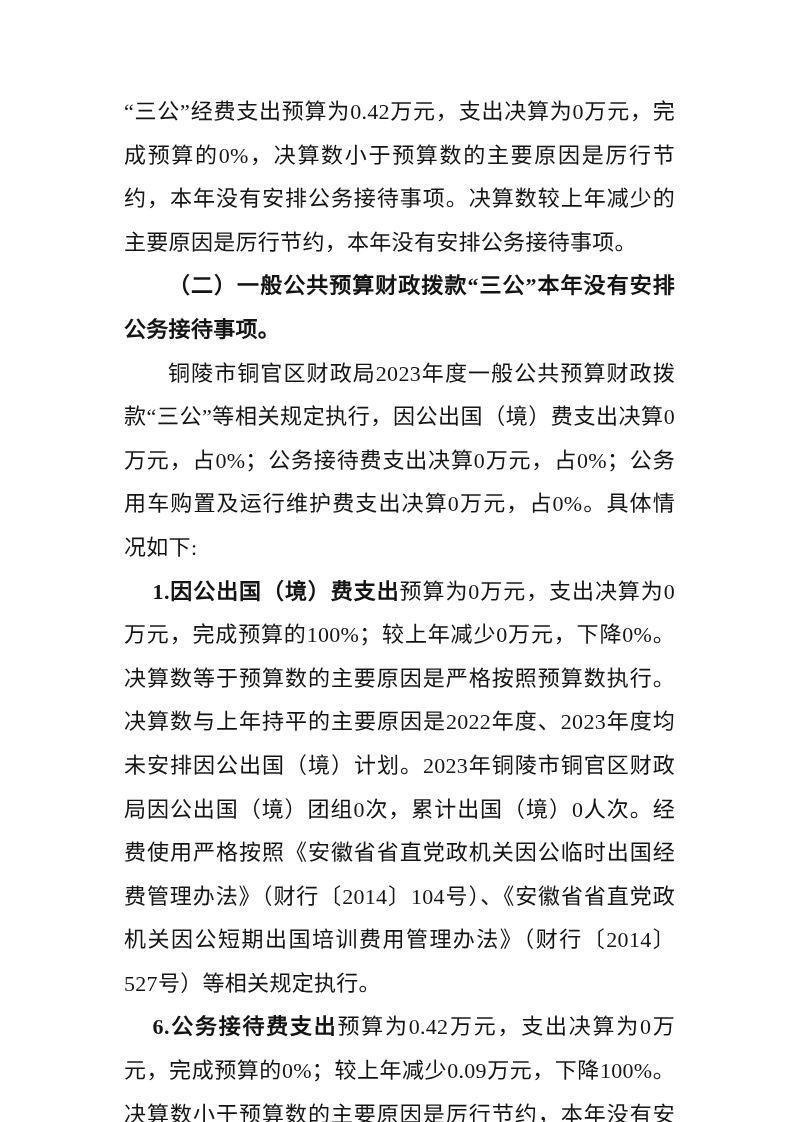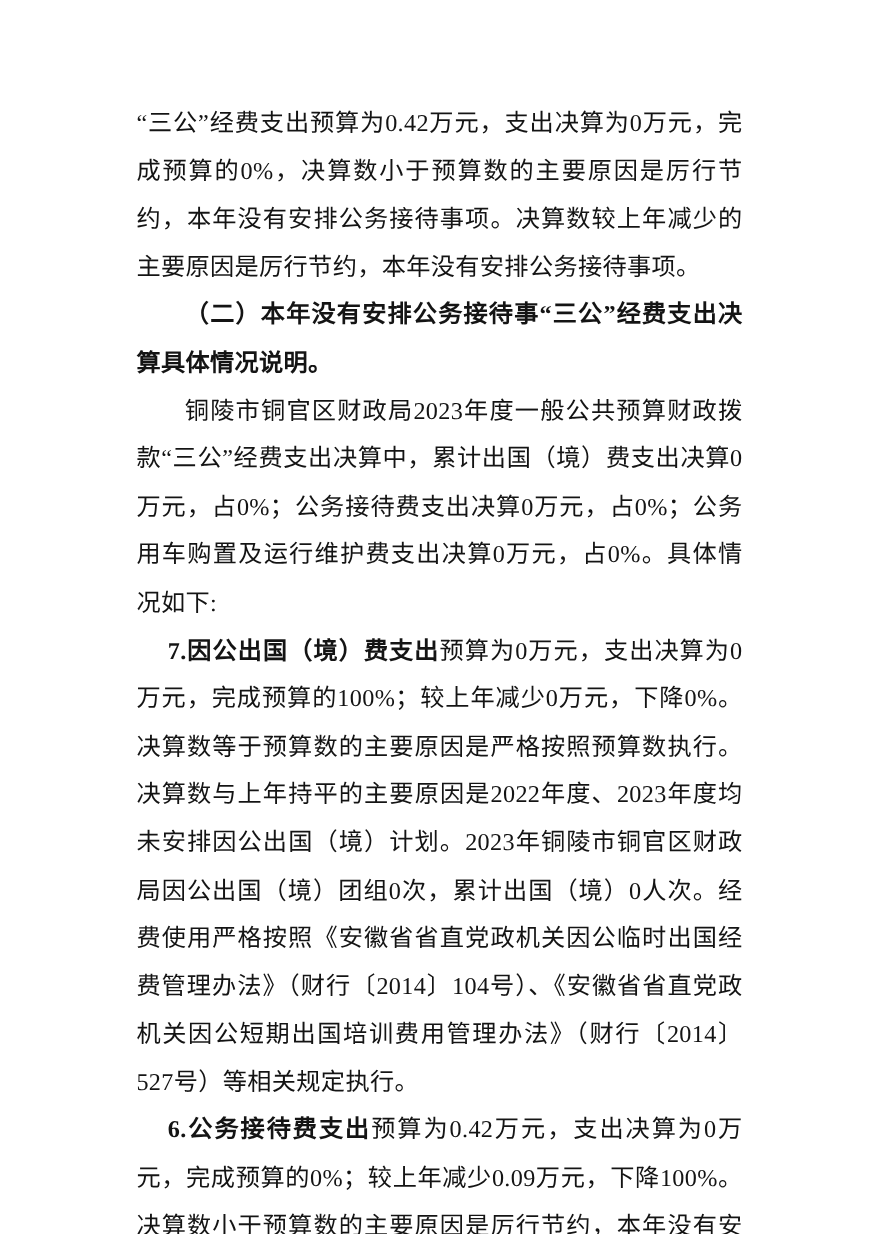--- a/index.html
+++ b/index.html
@@ -40,21 +40,21 @@
     font-weight: bold;
   }
 </style>
 </head>
 <body>
 
 <div class="page">
 
   <p class="para">“三公”经费支出预算为0.42万元，支出决算为0万元，完成预算的0%，决算数小于预算数的主要原因是厉行节约，本年没有安排公务接待事项。决算数较上年减少的主要原因是厉行节约，本年没有安排公务接待事项。</p>
 
-  <p class="para first-line-indent section-heading">（二）本年没有安排公务接待事“三公”经费支出决算具体情况说明。</p>
+  <p class="para first-line-indent section-heading">（二）一般公共预算财政拨款“三公”本年没有安排公务接待事项。</p>
 
-  <p class="para first-line-indent">铜陵市铜官区财政局2023年度一般公共预算财政拨款“三公”经费支出决算中，累计出国（境）费支出决算0万元，占0%；公务接待费支出决算0万元，占0%；公务用车购置及运行维护费支出决算0万元，占0%。具体情况如下:</p>
+  <p class="para first-line-indent">铜陵市铜官区财政局2023年度一般公共预算财政拨款“三公”等相关规定执行，因公出国（境）费支出决算0万元，占0%；公务接待费支出决算0万元，占0%；公务用车购置及运行维护费支出决算0万元，占0%。具体情况如下:</p>
 
-  <p class="para numbered-indent"><b class="lead-bold">7.因公出国（境）费支出</b><span>预算为0万元，支出决算为0万元，完成预算的100%；较上年减少0万元，下降0%。决算数等于预算数的主要原因是严格按照预算数执行。决算数与上年持平的主要原因是2022年度、2023年度均未安排因公出国（境）计划。2023年铜陵市铜官区财政局因公出国（境）团组0次，累计出国（境）0人次。经费使用严格按照《安徽省省直党政机关因公临时出国经费管理办法》（财行〔2014〕104号）、《安徽省省直党政机关因公短期出国培训费用管理办法》（财行〔2014〕527号）等相关规定执行。</span></p>
+  <p class="para numbered-indent"><b class="lead-bold">1.因公出国（境）费支出</b><span>预算为0万元，支出决算为0万元，完成预算的100%；较上年减少0万元，下降0%。决算数等于预算数的主要原因是严格按照预算数执行。决算数与上年持平的主要原因是2022年度、2023年度均未安排因公出国（境）计划。2023年铜陵市铜官区财政局因公出国（境）团组0次，累计出国（境）0人次。经费使用严格按照《安徽省省直党政机关因公临时出国经费管理办法》（财行〔2014〕104号）、《安徽省省直党政机关因公短期出国培训费用管理办法》（财行〔2014〕527号）等相关规定执行。</span></p>
 
   <p class="para numbered-indent"><b class="lead-bold">6.公务接待费支出</b><span>预算为0.42万元，支出决算为0万元，完成预算的0%；较上年减少0.09万元，下降100%。决算数小于预算数的主要原因是厉行节约，本年没有安排公务接待事</span></p>
 
 </div>
 
 </body></html>

